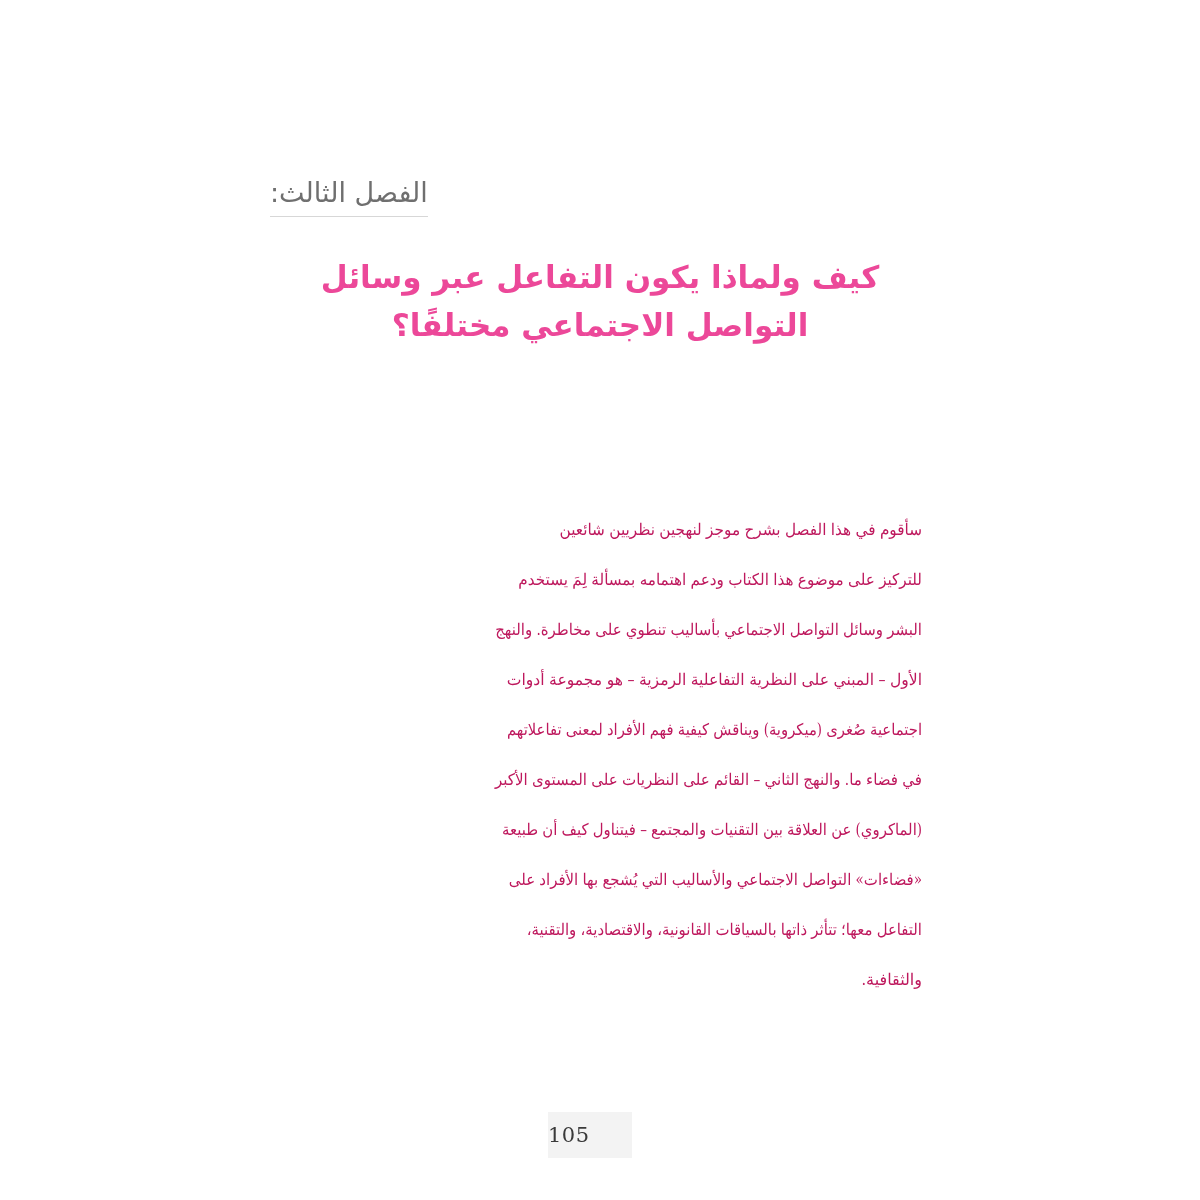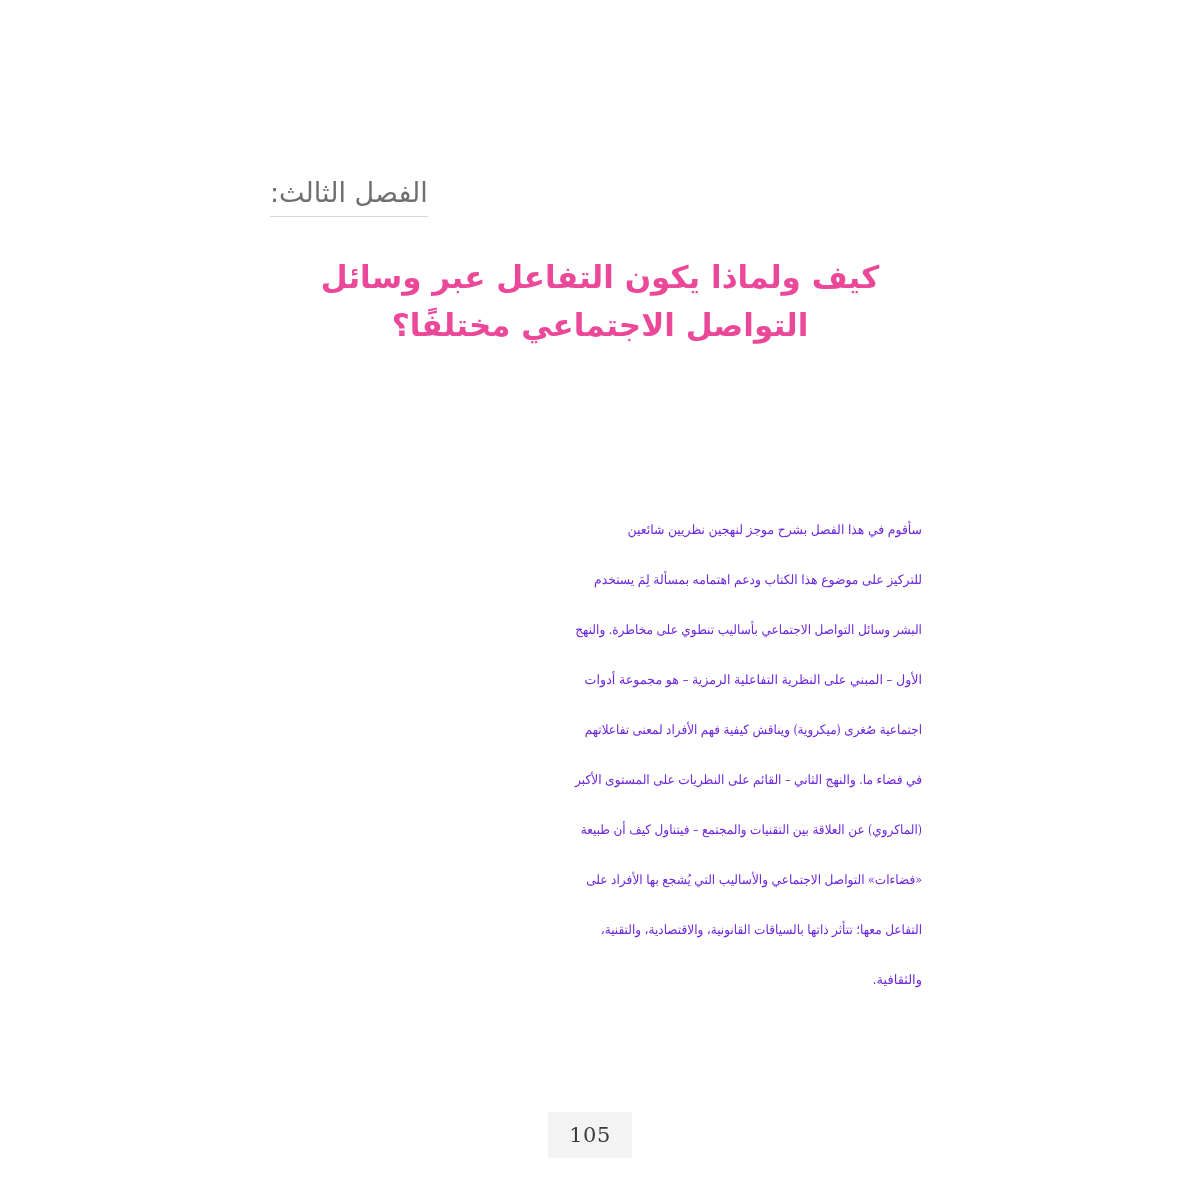--- a/index.html
+++ b/index.html
@@ -70,23 +70,23 @@
 
   
   .body-text {
     position: absolute;
     top: 505px;
     right: 278px;
     width: 604px;
     direction: rtl;
     text-align: justify;
     font-family: "DejaVu Serif", serif;
-    font-size: 13px;
+    font-size: 16px;
     line-height: 50px;
-    color: #6d28d9;
+    color: #be185d;
   }
   .body-line {
     display: block;
     white-space: nowrap;
     font-stretch: semi-condensed;
     transform-origin: right center;
   }
   .body-line.last-line {
     text-align: right;
   }
@@ -106,21 +106,21 @@
   
   .folio {
     position: absolute;
     left: 548px;
     top: 1112px;
     width: 84px;
     height: 46px;
     background: #f3f3f3;
     display: flex;
     align-items: center;
-    justify-content: center;
+    justify-content: flex-end;
   }
   .folio-number {
     font-family: "DejaVu Serif", serif;
     font-size: 21px;
     color: #3a3a3a;
     letter-spacing: 0.5px;
     direction: ltr;
   }
 </style>
 </head>

